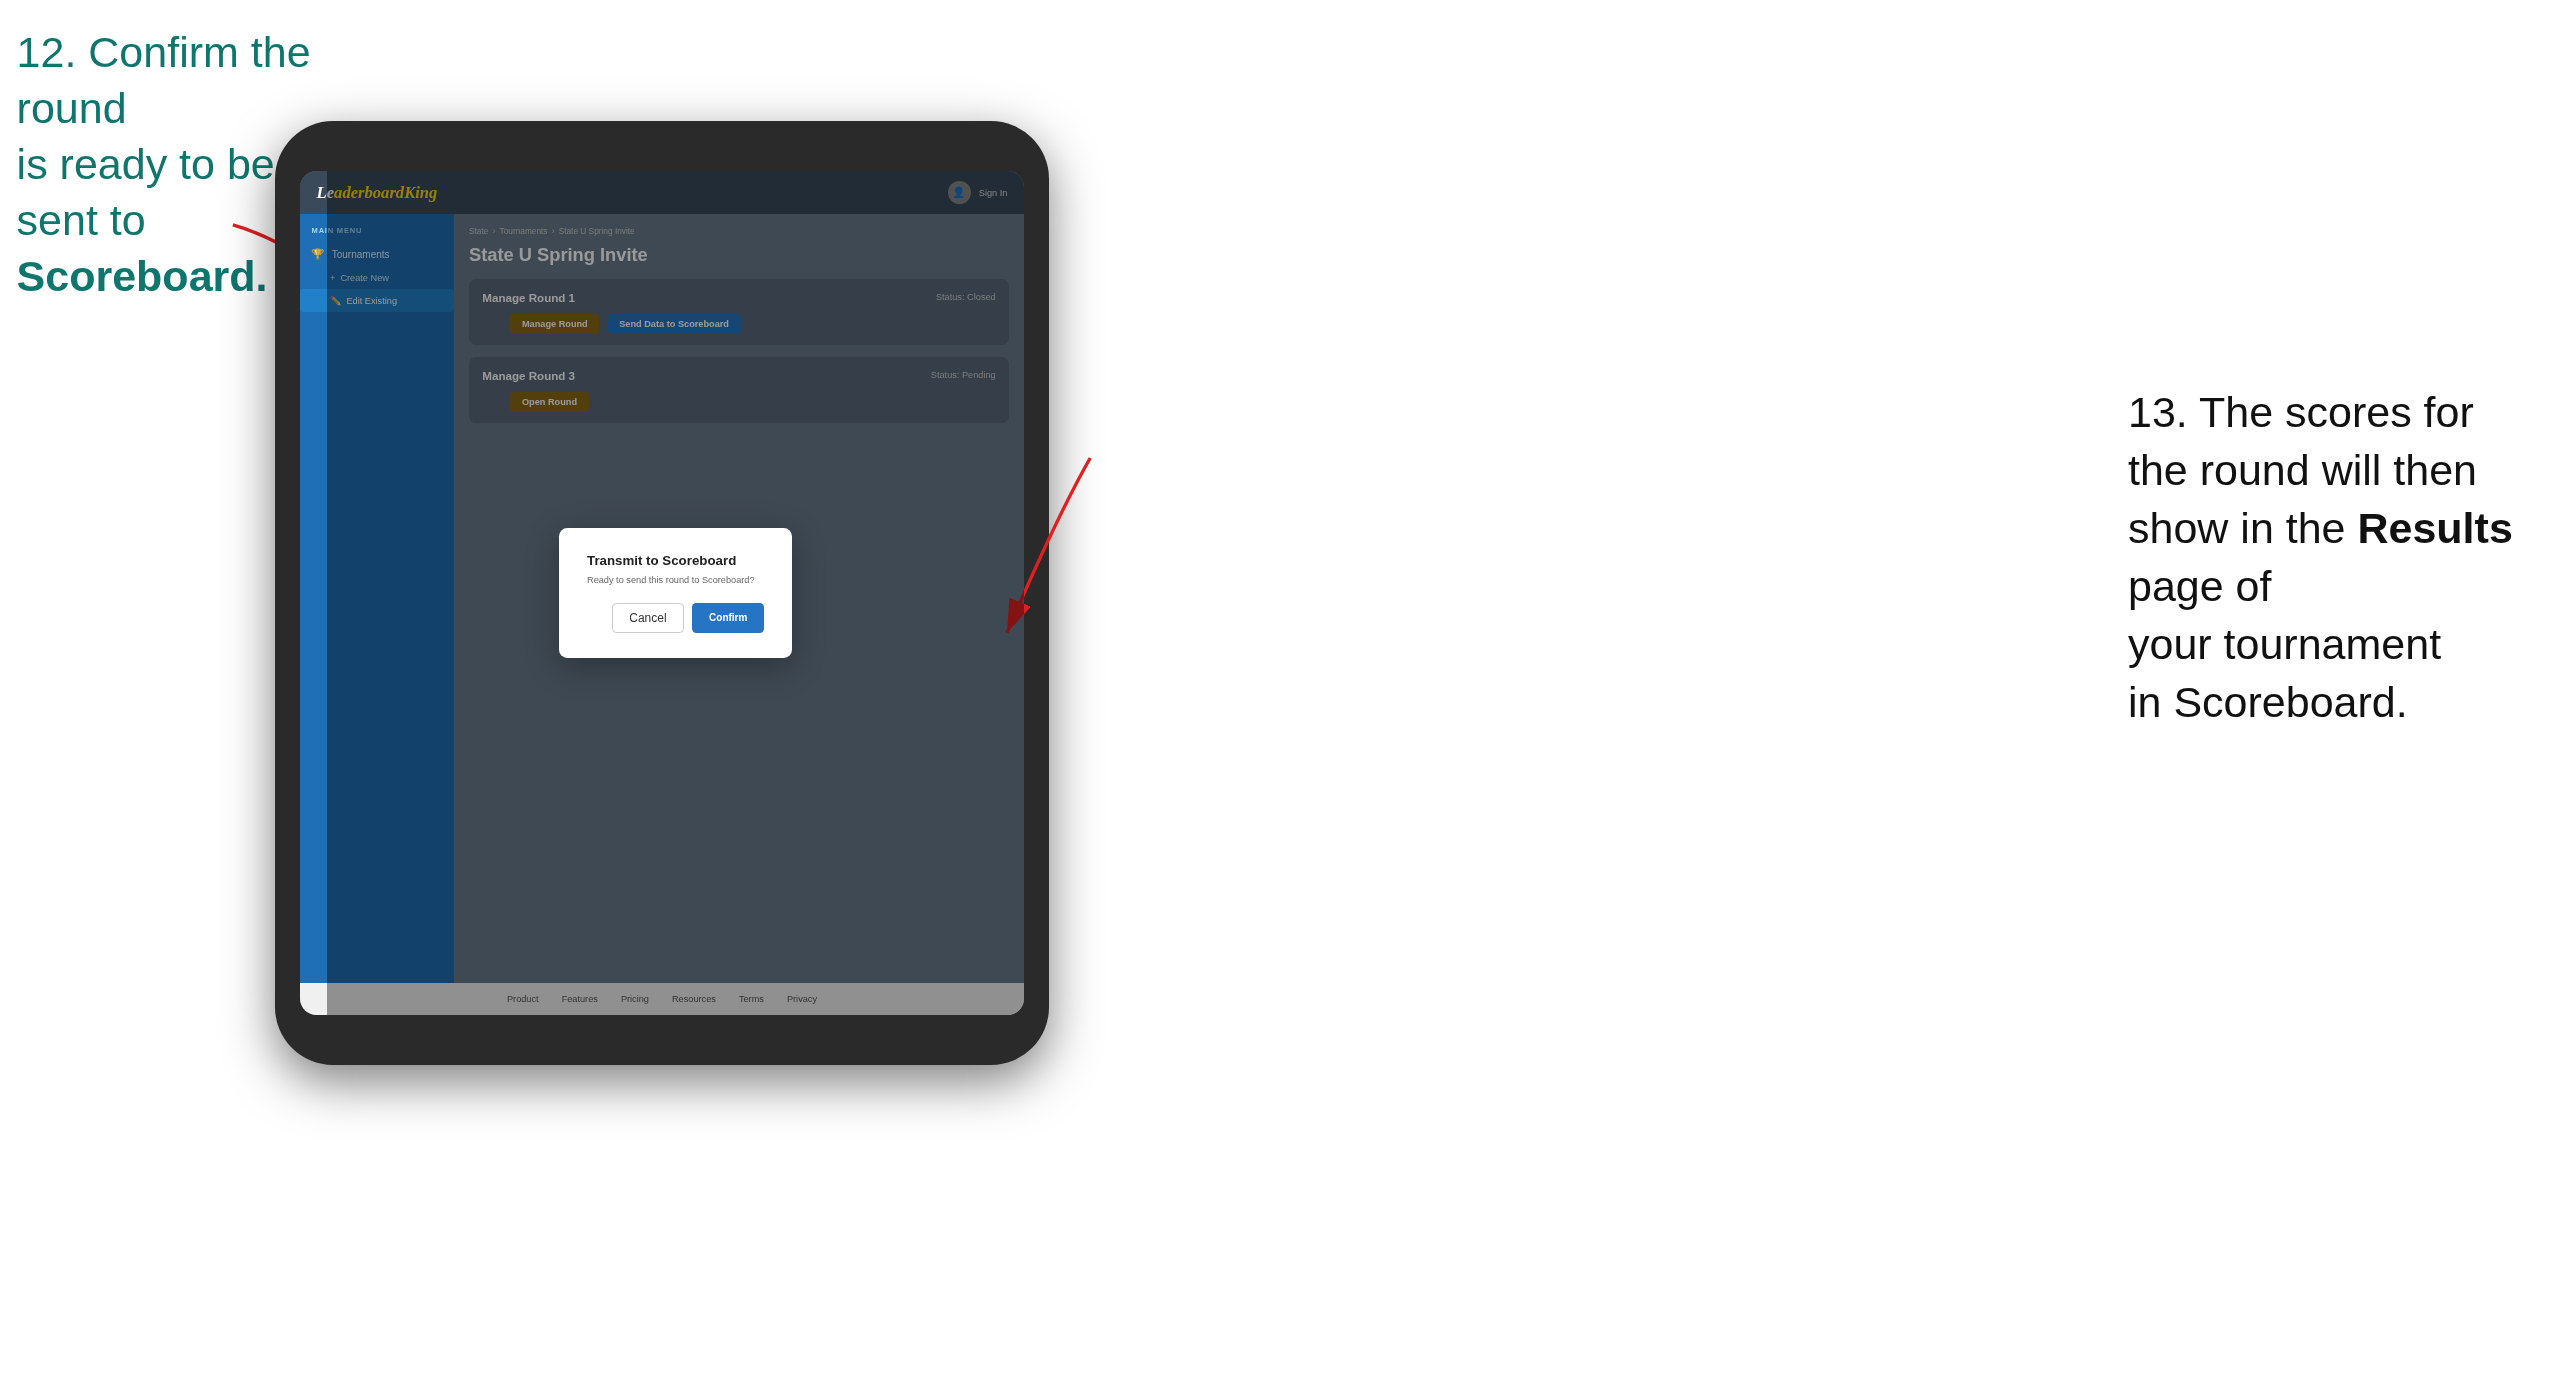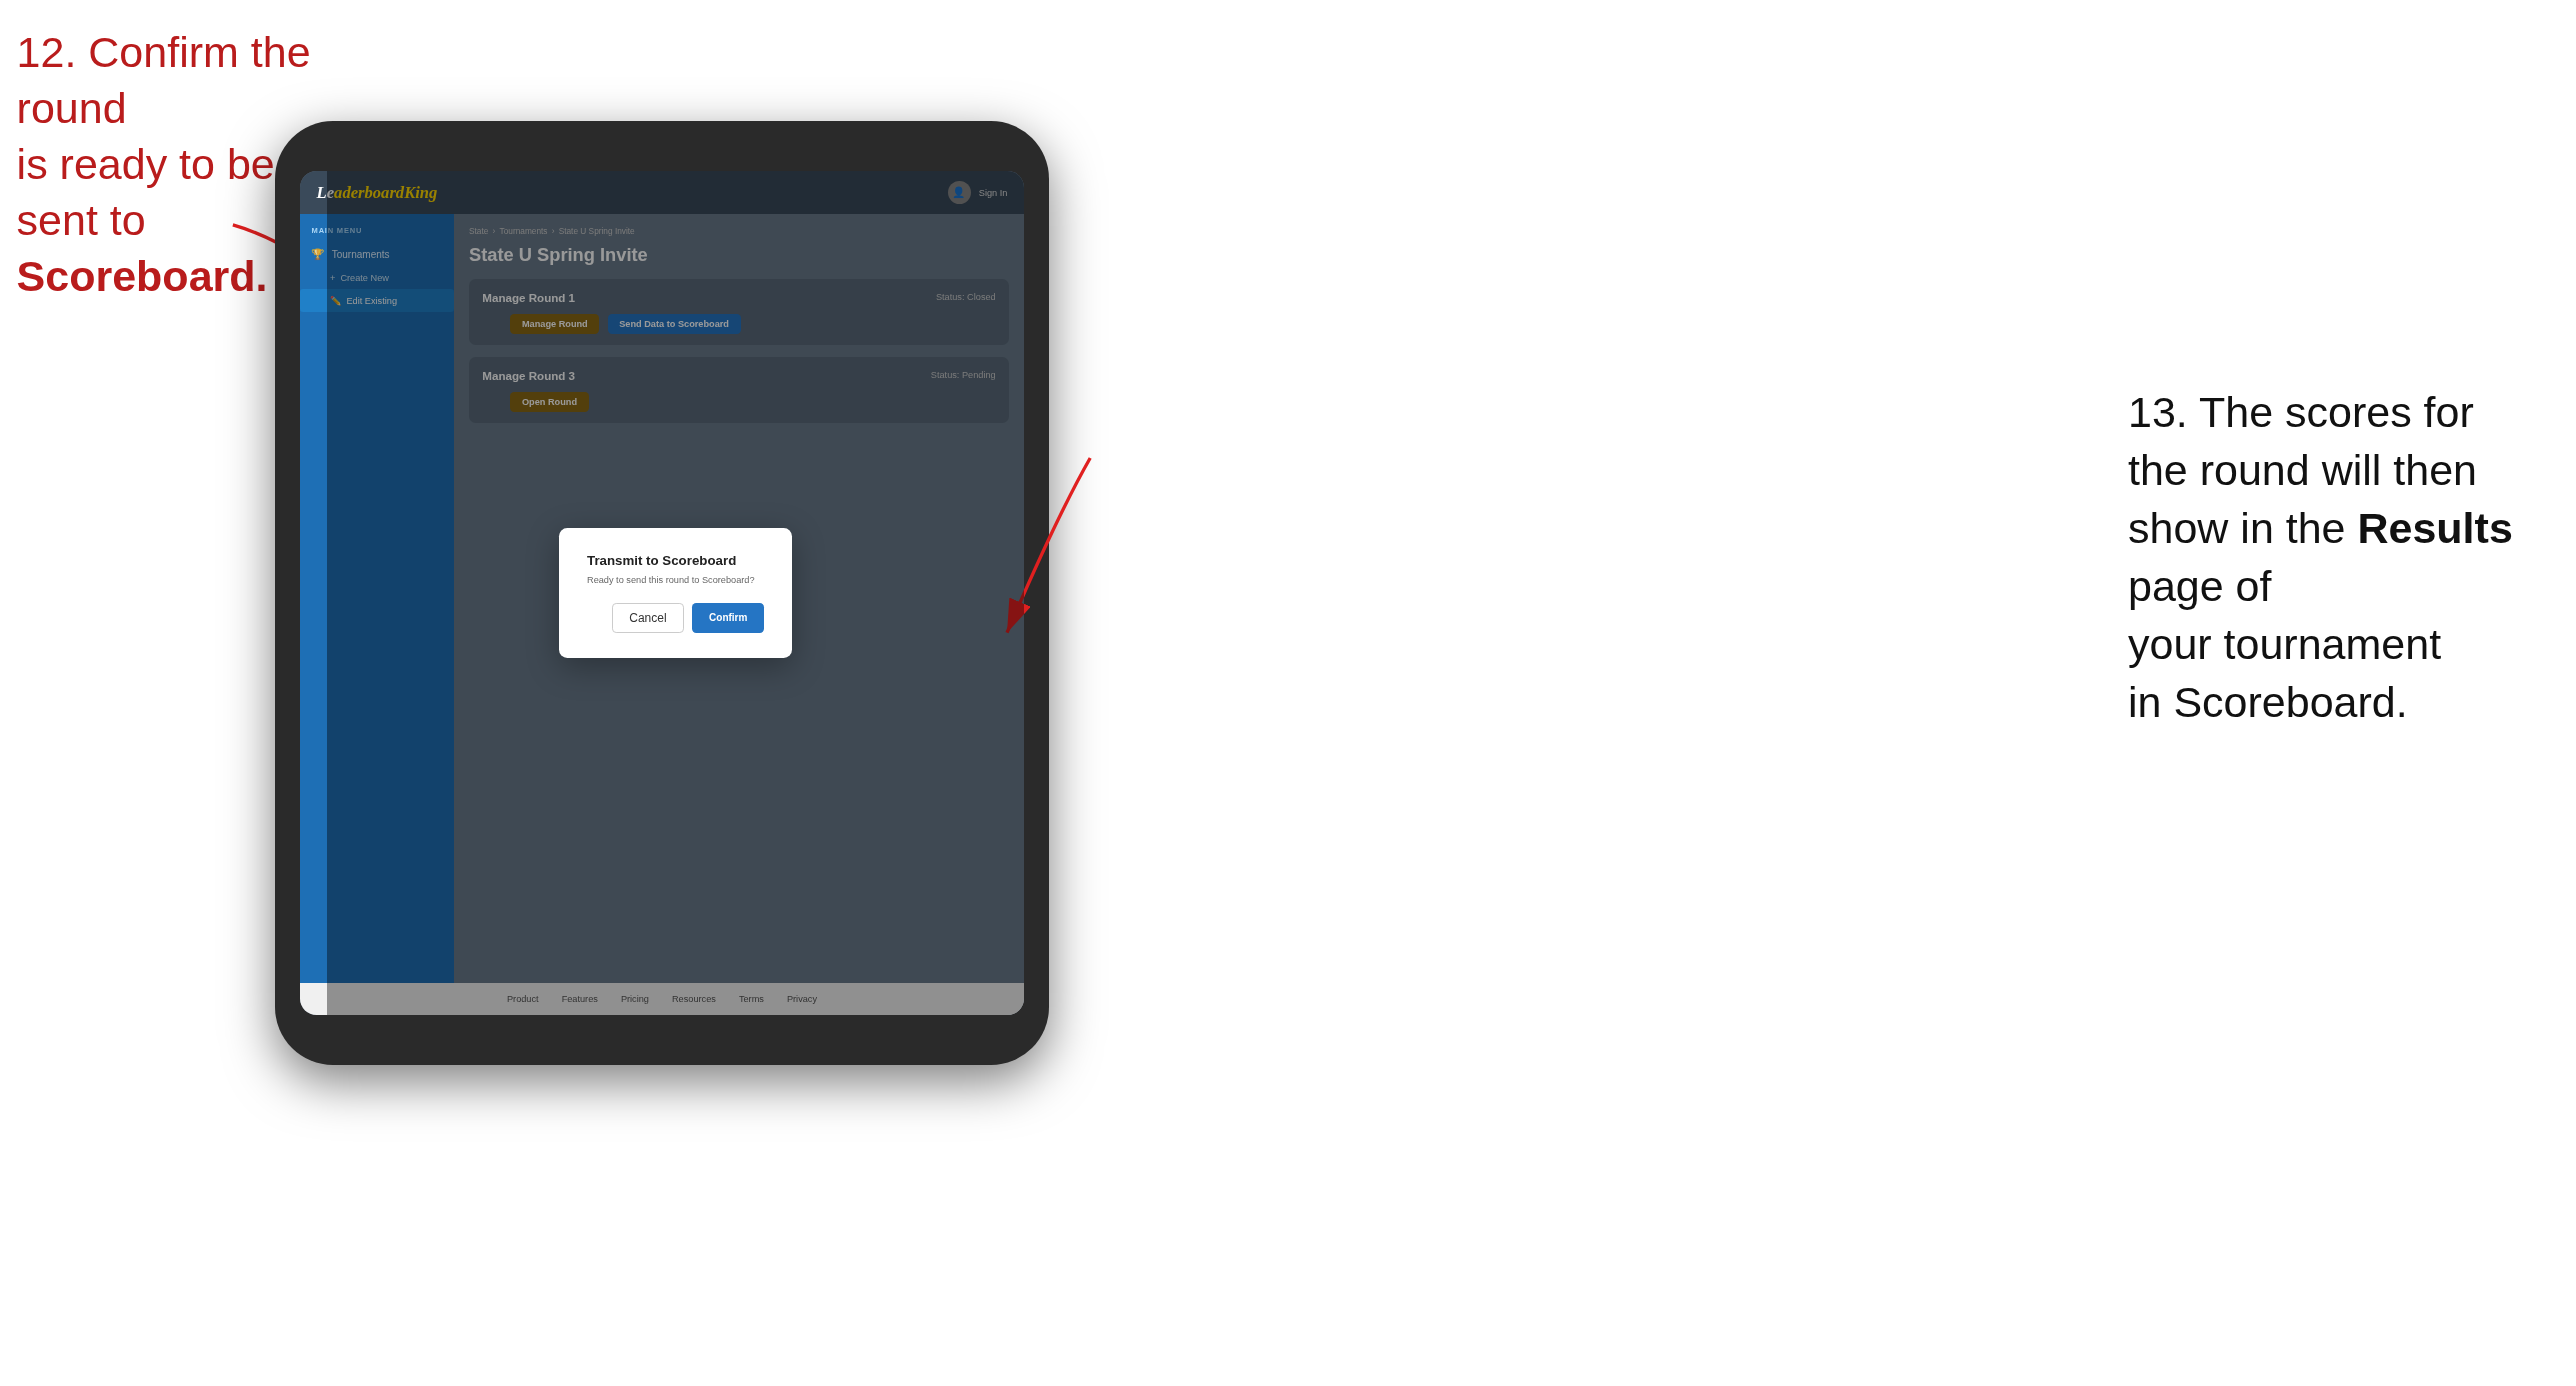--- a/index.html
+++ b/index.html
@@ -12,21 +12,21 @@
       overflow: hidden;
     }
 
     
     .instruction-top {
       position: absolute;
       top: 25px;
       left: 16.6px;
       font-size: 43px;
       line-height: 1.3;
-      color: #b91c1c;
+      color: #0f766e;
       max-width: 349px;
     }
     .instruction-top strong {
       font-weight: 900;
     }
 
     
     .instruction-right {
       position: absolute;
       top: 383px;

